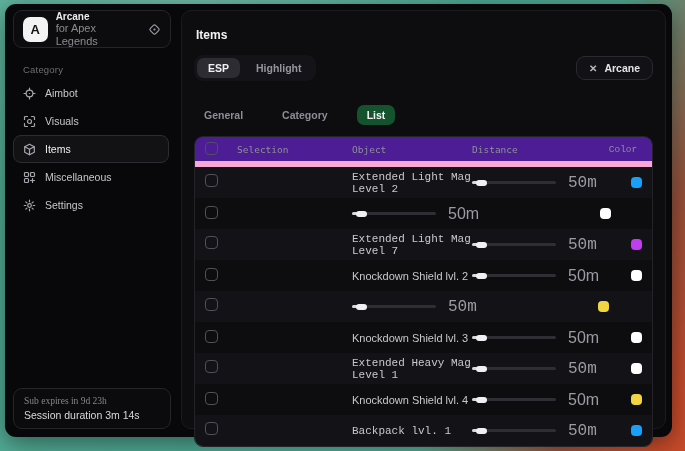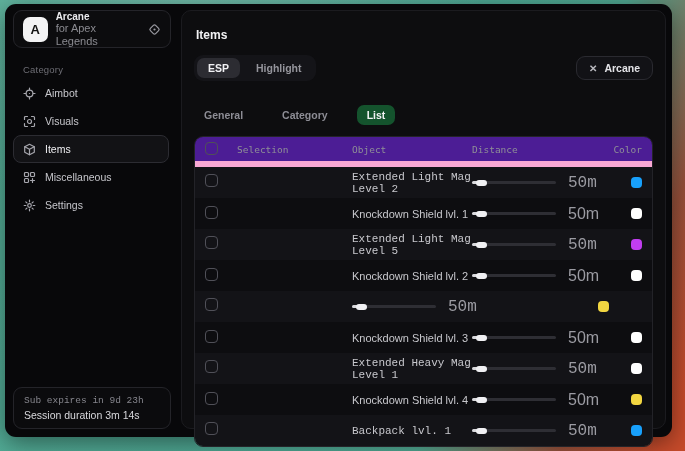--- a/index.html
+++ b/index.html
@@ -37,21 +37,21 @@
     display:flex; align-items:center; gap:9px;
     border:1px solid transparent; color:#c7c7cc; font-size:10.5px; cursor:pointer;
   }
   .nav-item.active { border-color:#2c2c32; background:#121215; color:#eeeef1; }
   .nav-icon { width:13px; height:13px; display:flex; color:#a7a7ae; }
   .nav-icon svg { width:13px; height:13px; }
   .status-card {
     position:absolute; left:8px; right:6px; bottom:8px;
     border:1px solid #242429; border-radius:9px; padding:7px 10px; background:#0b0b0d;
   }
-  .status-line1 { font-family:Liberation Mono, monospace; font-size:9.5px; color:#86868d; }
+  .status-line1 { font-family:Liberation Serif, serif; font-size:9.5px; color:#86868d; }
   .status-line2 { font-size:10.5px; color:#d8d8dc; margin-top:3px; }
   
   .main {
     position:absolute; left:176px; top:6px; right:6px; bottom:8px;
     background:#0d0d0f; border:1px solid #1b1b1f; border-radius:10px;
     padding:10px 12px;
   }
   .main-title { font-size:12px; font-weight:700; color:#f2f2f4; margin:7px 0 13px 2px; }
   .controls-row { display:flex; align-items:center; justify-content:space-between; }
   .seg { display:flex; background:#141418; border-radius:9px; padding:3px; gap:5px; }
@@ -93,21 +93,21 @@
     display:inline-block; cursor:pointer; background:transparent;
   }
   .c-obj { font-size:11px; color:#c8c8cd; }
   .c-dist { display:flex; align-items:center; }
   .slider { position:relative; width:84px; height:10px; display:inline-flex; align-items:center; cursor:pointer; }
   .slider .track { width:100%; height:3px; background:#2e2e34; border-radius:2px; }
   .slider .fill { position:absolute; left:0; width:6px; height:3px; background:#d8d8dc; border-radius:2px; }
   .slider .thumb { position:absolute; left:4px; width:11px; height:6px; background:#f0f0f3; border-radius:3px; }
   .dist-val { font-size:16px; color:#9b9ba2; margin-left:12px; }
   .c-color { display:flex; justify-content:flex-end; }
-  .c-color-h { text-align:right; }
+  .c-color-h { text-align:center;font-family:Liberation Mono, monospace; }
   .swatch { width:11px; height:11px; border-radius:4px; cursor:pointer; }
 </style>
 </head>
 <body>
 
 <div class="window">
 
   <div class="sidebar">
     <div class="logo-card">
       <div class="avatar">A</div>
@@ -229,38 +229,37 @@
       <span class="dist-val">50m</span>
     </div>
     <div class="c-color">
               <span class="swatch" style="background: rgb(24, 160, 251);"></span>
             </div>
   </div>
 
   <div class="trow alt-b">
     <div><span class="checkbox"></span></div>
     <div></div>
-    <div class="c-obj">Knockdown Shield lvl. 1</div>
     <div class="c-dist">
       <span class="slider">
         <span class="track"></span>
         <span class="fill"></span>
         <span class="thumb"></span>
       </span>
       <span class="dist-val">50m</span>
     </div>
     <div class="c-color">
               <span class="swatch" style="background: rgb(255, 255, 255);"></span>
             </div>
   </div>
 
   <div class="trow alt-a">
     <div><span class="checkbox"></span></div>
     <div></div>
-    <div class="c-obj">Extended Light Mag Level 5</div>
+    <div class="c-obj">Extended Light Mag Level 7</div>
     <div class="c-dist">
       <span class="slider">
         <span class="track"></span>
         <span class="fill"></span>
         <span class="thumb"></span>
       </span>
       <span class="dist-val">50m</span>
     </div>
     <div class="c-color">
               <span class="swatch" style="background: rgb(193, 61, 240);"></span>

